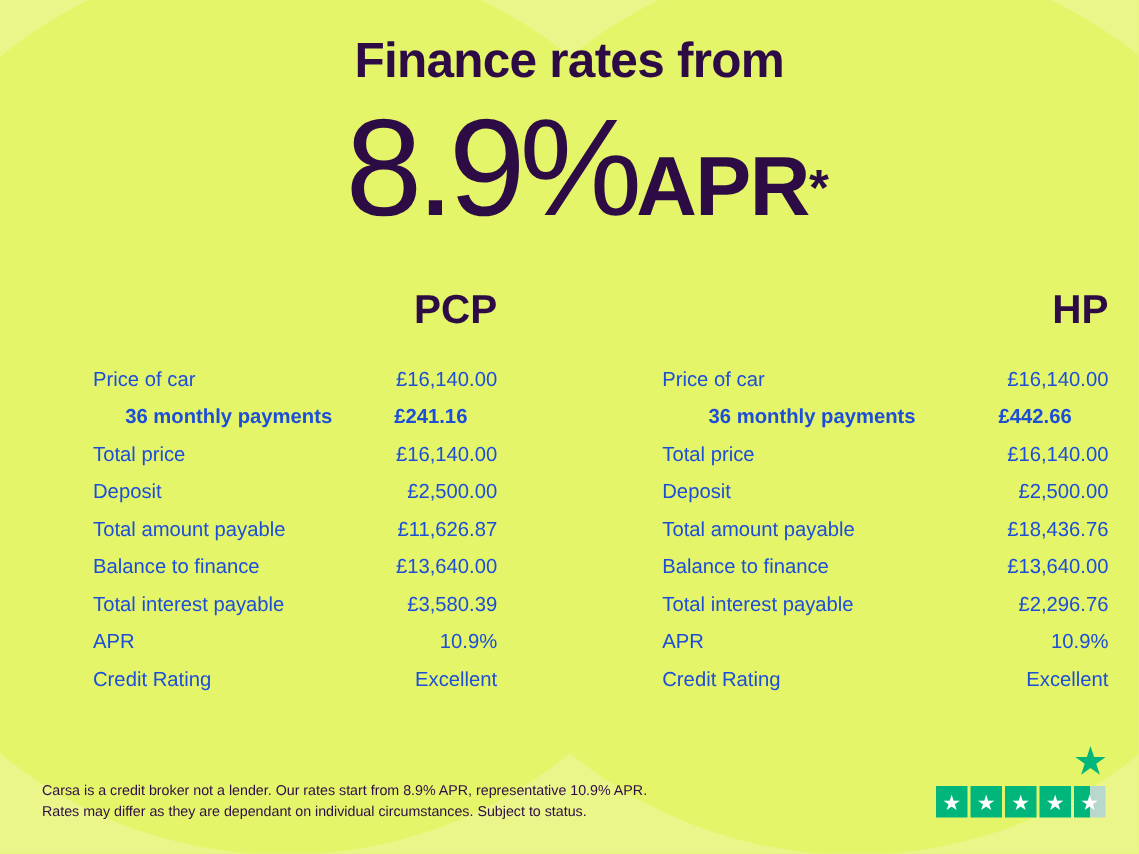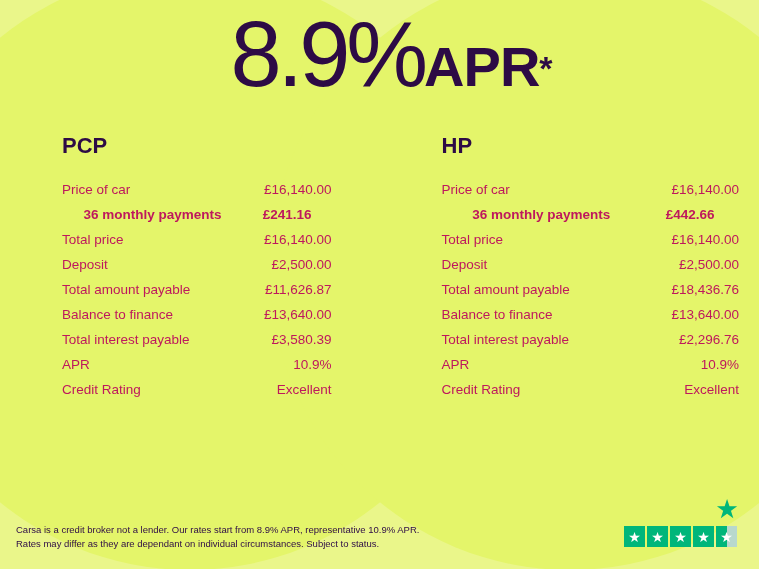--- a/index.html
+++ b/index.html
@@ -85,30 +85,30 @@
     width: 50%;
     box-sizing: border-box;
   }
   .col-left {
     padding: 0 48px 0 62px;
   }
   .col-right {
     padding: 0 20px 0 62px;
   }
   .col-title {
-    text-align: left;
+    text-align: right;
     color: #2d0b45;
-    font-size: 22px;
+    font-size: 27px;
     font-weight: bold;
     margin-bottom: 18px;
   }
   table.terms {
     width: 100%;
     border-collapse: collapse;
-    color: #be185d;
+    color: #1d4ed8;
     font-size: 13.5px;
   }
   table.terms td {
     padding: 5px 0;
     vertical-align: top;
   }
   table.terms td.label {
     text-align: left;
     white-space: nowrap;
   }
@@ -122,21 +122,21 @@
   }
   .footer {
     position: absolute;
     left: 0;
     bottom: 0;
     width: 100%;
     height: 70px;
   }
   .disclaimer {
     position: absolute;
-    left: 16px;
+    left: 28px;
     bottom: 20px;
     width: 420px;
     color: #2d0b45;
     font-size: 9.5px;
     line-height: 1.5;
   }
   .trustpilot {
     position: absolute;
     right: 22px;
     bottom: 24px;
@@ -184,20 +184,21 @@
 </style>
 </head>
 <body>
 
 <div class="poster">
   <div class="blob blob-left"></div>
   <div class="blob blob-right"></div>
 
   <div class="content">
 
+    <div class="headline">Finance rates from</div>
 
     <div class="rate-row">
       <span class="rate-big">8.9%</span><span class="rate-apr">APR</span><span class="rate-star">*</span>
     </div>
 
     <div class="columns">
 
       <div class="col col-left">
         <div class="col-title">PCP</div>
         <table class="terms">

